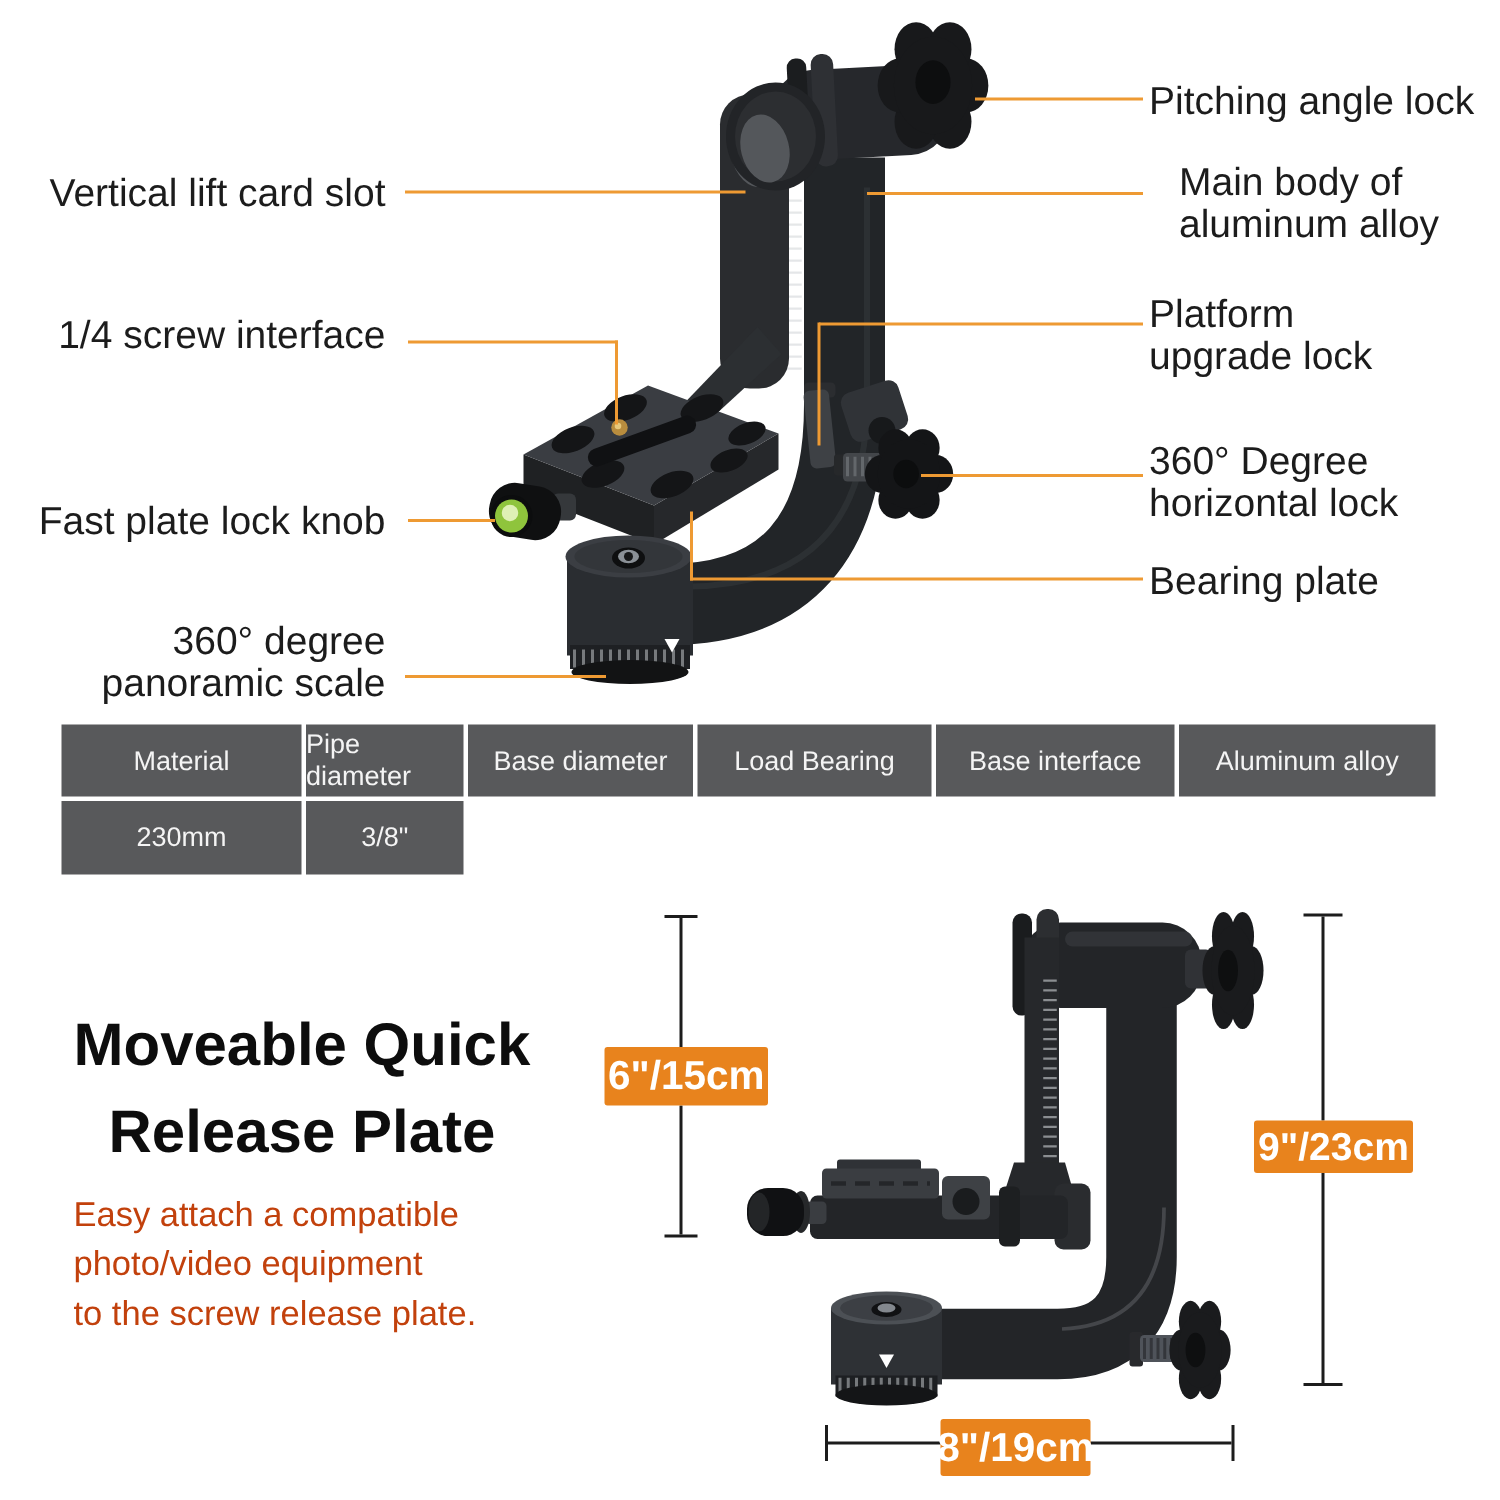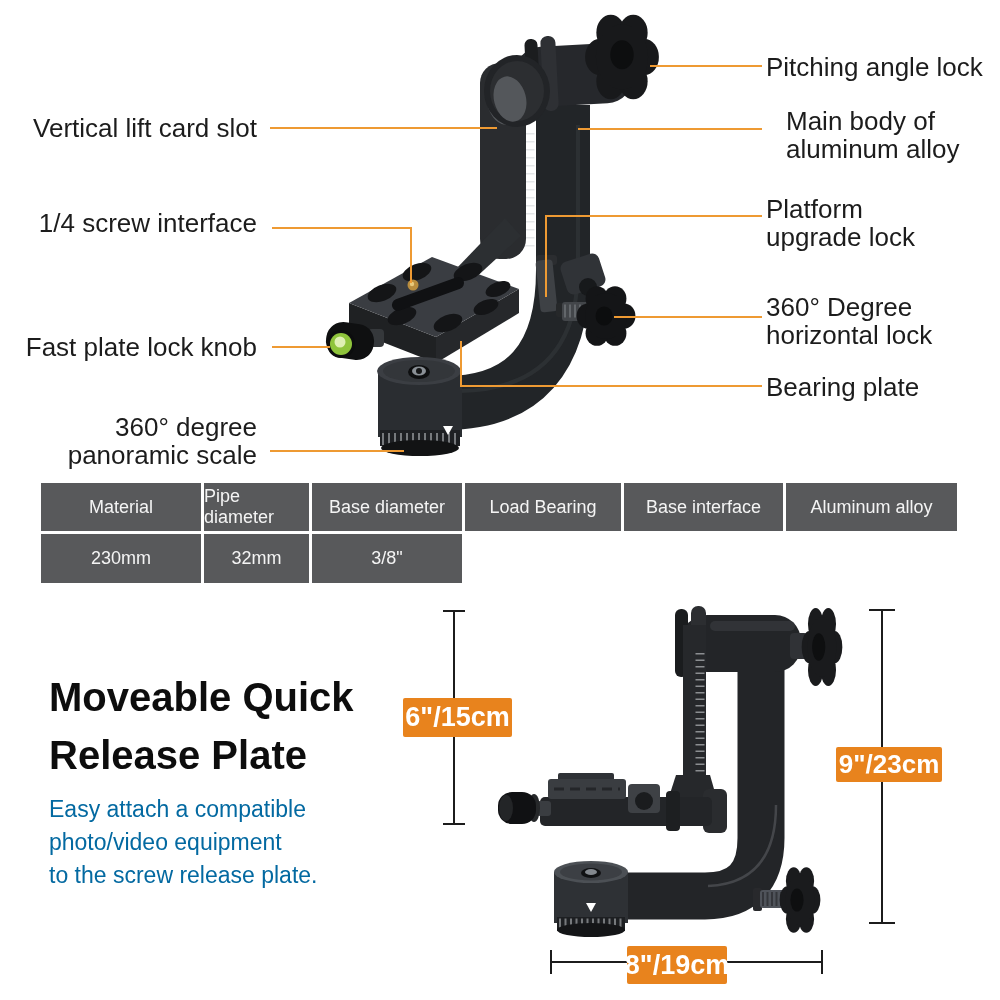--- a/index.html
+++ b/index.html
@@ -16,23 +16,23 @@
   .badge{position:absolute;background:#e8831d;color:#fff;font-weight:bold;
          display:flex;align-items:center;justify-content:center;border-radius:2px;}
   
   .spec-table{position:absolute;left:41px;top:483px;width:916px;display:grid;
               grid-template-columns:160px 105px 150px 156px 159px 171px;
               grid-template-rows:48px 49px;gap:3px;background:#fff;}
   .spec-cell{background:#58595b;color:#f4f4f4;display:flex;align-items:center;
              justify-content:center;font-size:18px;}
   
   .headline{position:absolute;left:49px;top:668px;font-size:40px;line-height:58px;
-            font-weight:bold;color:#0d0d0d;white-space:nowrap;}
+            font-weight:bold;color:#0d0d0d;white-space:nowrap;text-align:center;}
   .desc{position:absolute;left:49px;top:793px;font-size:23px;line-height:33px;
-        color:#0369a1;white-space:nowrap;}
+        color:#c2410c;white-space:nowrap;}
   svg{position:absolute;}
 </style>
 </head>
 <body>
 
 <div class="canvas">
 
   <svg style="left:320px;top:5px;" width="400" height="470" viewBox="0 0 400 470">
 
     <path d="M243 100 V 265 Q 243 398 125 398" fill="none" stroke="#222528" stroke-width="54"></path>
@@ -167,21 +167,20 @@
   </div>
 
   <div class="spec-table">
     <div class="spec-cell">Material</div>
     <div class="spec-cell">Pipe diameter</div>
     <div class="spec-cell">Base diameter</div>
     <div class="spec-cell">Load Bearing</div>
     <div class="spec-cell">Base interface</div>
     <div class="spec-cell">Aluminum alloy</div>
     <div class="spec-cell">230mm</div>
-    <div class="spec-cell">32mm</div>
     <div class="spec-cell">3/8"</div>
   </div>
 
   <div class="headline">
     <div>Moveable Quick</div>
     <div>Release Plate</div>
   </div>
   <div class="desc">
     <div>Easy attach a compatible</div>
     <div>photo/video equipment</div>

